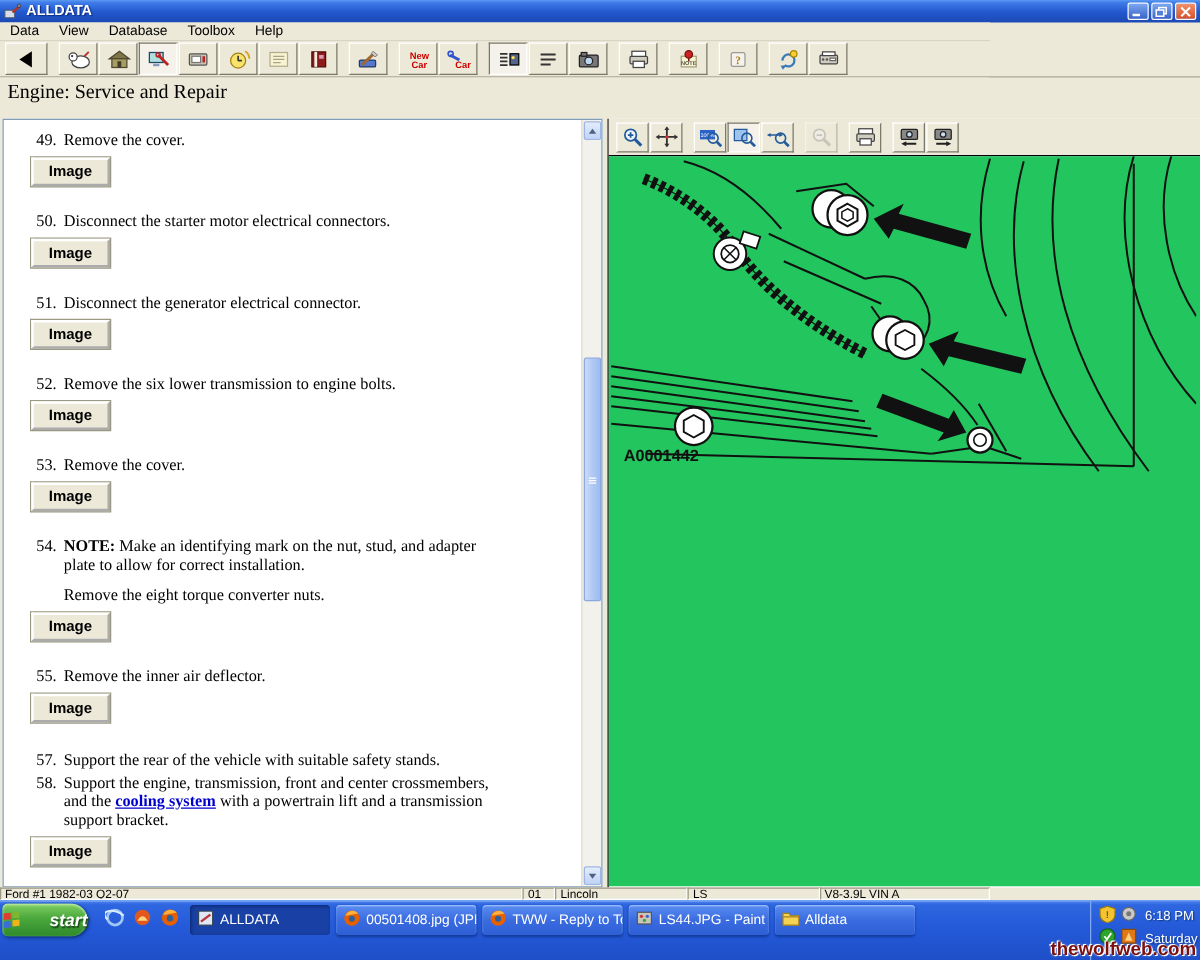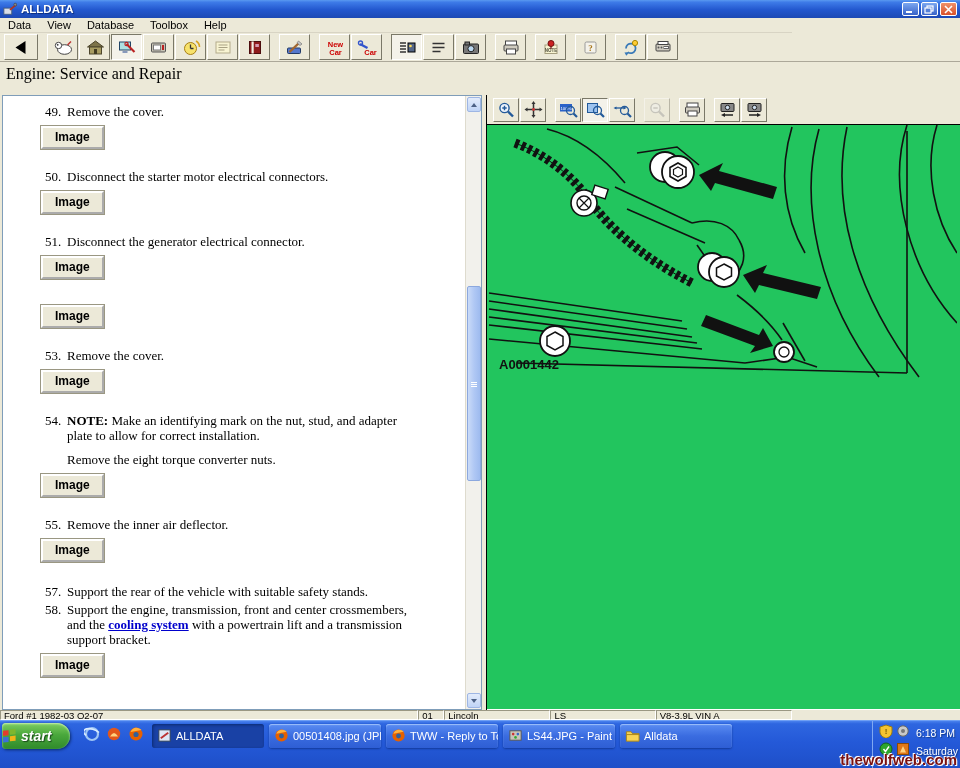--- a/index.html
+++ b/index.html
@@ -34,21 +34,21 @@
   .tbgap { width:8px; }
 
   
   .header { position:absolute; left:0; top:62px; width:791px; height:33px; background:#ECE9D8; padding:3px 0 0 6px; }
   .header .h1 { font-family:"Liberation Serif", serif; font-size:16px; color:#000; }
   .header .h2 { font-family:Liberation Serif, serif; font-size:11px; color:#000; margin-top:16px; }
 
   
   .article-pane { position:absolute; left:2px; top:95px; width:480px; height:615px; background:#fff;
     border:1px solid #7F9DB9; overflow:hidden; }
-  .article-scroll { position:absolute; left:0; top:0; right:16px; bottom:0; overflow:hidden; padding:8px 0 0 16px; }
+  .article-scroll { position:absolute; left:0; top:0; right:16px; bottom:0; overflow:hidden; padding:8px 0 0 0; }
   .step { font-family:"Liberation Serif", serif; font-size:13px; color:#000; }
   .step .row { display:flex; }
   .step .num { width:22px; text-align:left; margin-left:26px; flex:none; }
   .step .txt { max-width:348px; line-height:1.18; }
   .step a.link { color:#0000CC; font-weight:bold; text-decoration:underline; cursor:pointer; }
   .step .para { margin:8px 0 0 48px; max-width:340px; }
   .imgbtn { display:inline-block; margin:6px 0 20px 22px; padding:2px 12px 3px 12px;
     background:#ECE9D8; color:#000; font-family:"Liberation Sans", sans-serif; font-size:12px; font-weight:bold;
     border:2px outset #fff; box-shadow:0 0 0 1px #9a9782; }
   .tightgap { height:2px; }
@@ -78,21 +78,21 @@
     display:flex; font-size:9.5px; color:#000; }
   .sfield { border:1px solid; border-color:#9a9782 #fff #fff #9a9782; height:10px; line-height:9px; padding:0 3px;
     white-space:nowrap; overflow:hidden; }
 
   
   .taskbar { position:absolute; left:0; top:720px; width:960px; height:48px;
     background:linear-gradient(180deg,#4A82EE 0%,#2E66E0 6%,#2459D8 45%,#1E4FC8 100%);
     border-top:1px solid #6FA0F5; }
   .startbtn { position:absolute; left:2px; top:2px; width:68px; height:26px; border-radius:4px 13px 13px 4px;
     background:linear-gradient(180deg,#7FCE62 0%,#4AA83C 45%,#2F8A2B 100%);
-    display:flex; align-items:center; justify-content:flex-start; gap:4px;
+    display:flex; align-items:center; justify-content:space-between; gap:4px;
     box-shadow:inset 0 1px 2px #c8f0b0, 1px 1px 3px #0a2a6a; }
   .startbtn .slabel { color:#fff; font-style:italic; font-weight:bold; font-size:14px; text-shadow:1px 1px 1px #1a4a1a; }
   .qlaunch { position:absolute; left:84px; top:4px; height:22px; display:flex; align-items:center; gap:6px; }
   .qlaunch svg { width:16px; height:16px; }
   .taskbtns { position:absolute; left:152px; top:3px; height:24px; display:flex; gap:5px; }
   .taskbtn { width:112px; height:24px; border-radius:3px; display:flex; align-items:center; padding:0 5px; gap:4px;
     background:linear-gradient(180deg,#5B8DF2,#3A6CE0 50%,#2E5ED4); box-shadow:inset 0 1px 1px #9ec0fa, 0 1px 2px #123a9a;
     color:#fff; font-size:11px; white-space:nowrap; overflow:hidden; }
   .taskbtn.active { background:#1941A5; box-shadow:inset 1px 1px 3px #0c2a70; }
   .taskbtn svg { width:15px; height:15px; flex:none; }
@@ -334,21 +334,24 @@
           <span class="txt"><span>Remove the cover.</span></span>
         </div><span class="imgbtn">Image</span></div>
       <div class="step"><div class="row">
           <span class="num">50.</span>
           <span class="txt"><span>Disconnect the starter motor electrical connectors.</span></span>
         </div><span class="imgbtn">Image</span></div>
       <div class="step"><div class="row">
           <span class="num">51.</span>
           <span class="txt"><span>Disconnect the generator electrical connector.</span></span>
         </div><span class="imgbtn">Image</span></div>
-      <div class="step"><span class="imgbtn">Image</span></div>
+      <div class="step"><div class="row">
+          <span class="num">52.</span>
+          <span class="txt"><span>Remove the six lower transmission to engine bolts.</span></span>
+        </div><span class="imgbtn">Image</span></div>
       <div class="step"><div class="row">
           <span class="num">53.</span>
           <span class="txt"><span>Remove the cover.</span></span>
         </div><span class="imgbtn">Image</span></div>
       <div class="step"><div class="row">
           <span class="num">54.</span>
           <span class="txt"><span style="font-weight: bold;">NOTE:</span><span> Make an identifying mark on the nut, stud, and adapter plate to allow for correct installation.</span></span>
         </div><div class="para">Remove the eight torque converter nuts.</div><span class="imgbtn">Image</span></div>
       <div class="step"><div class="row">
           <span class="num">55.</span>

